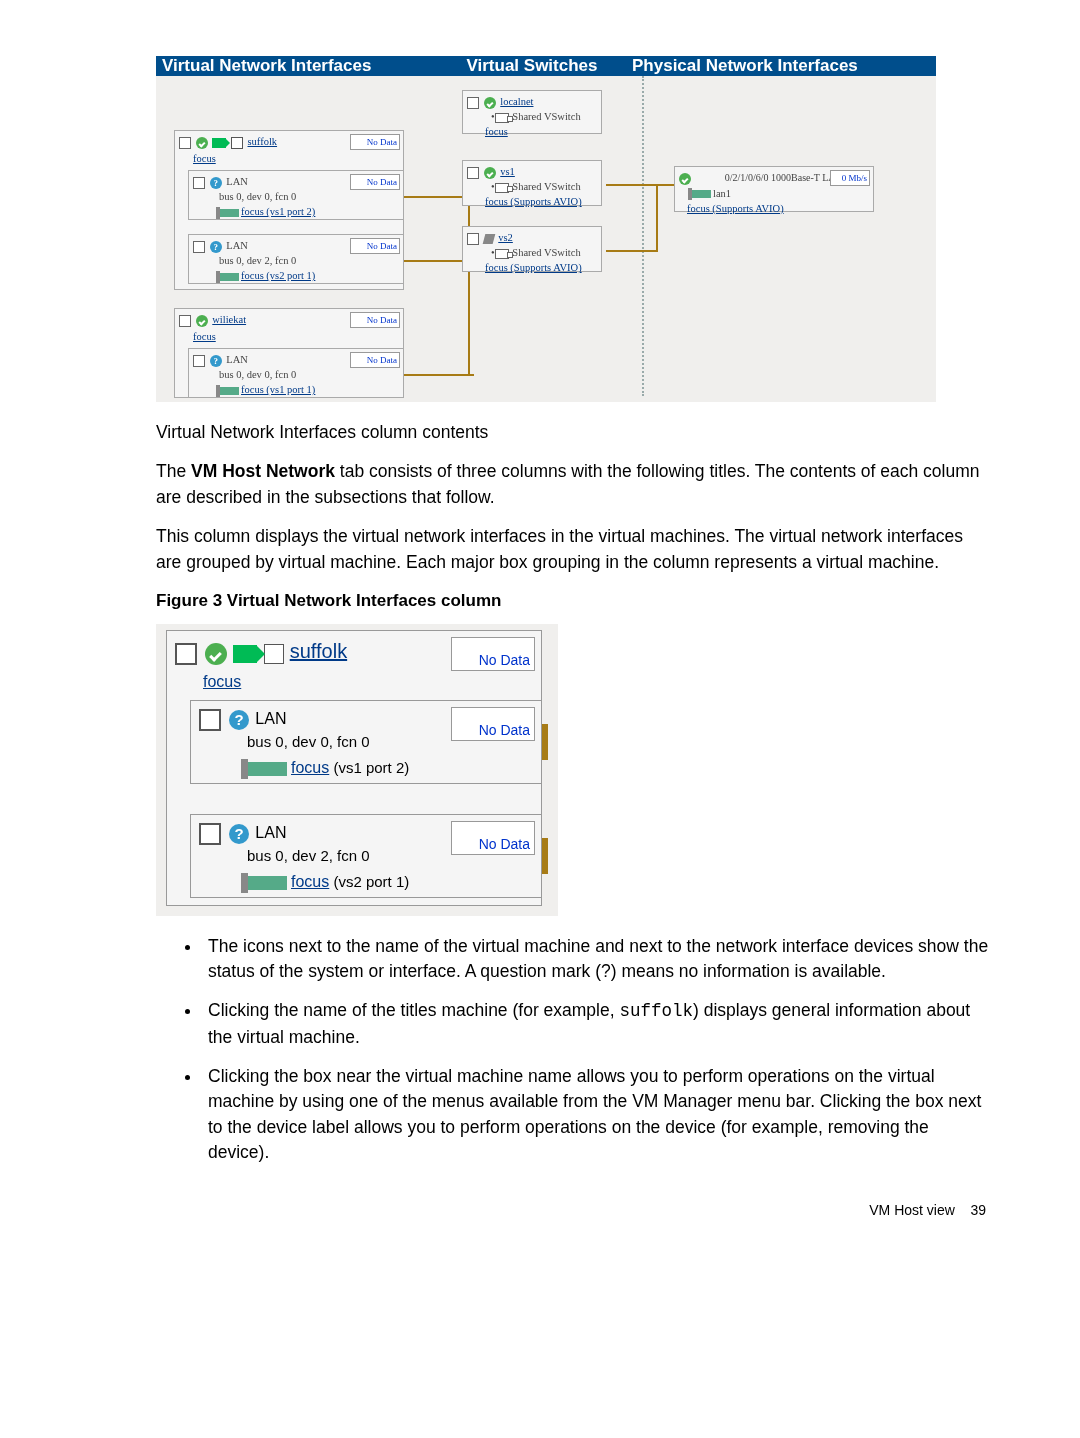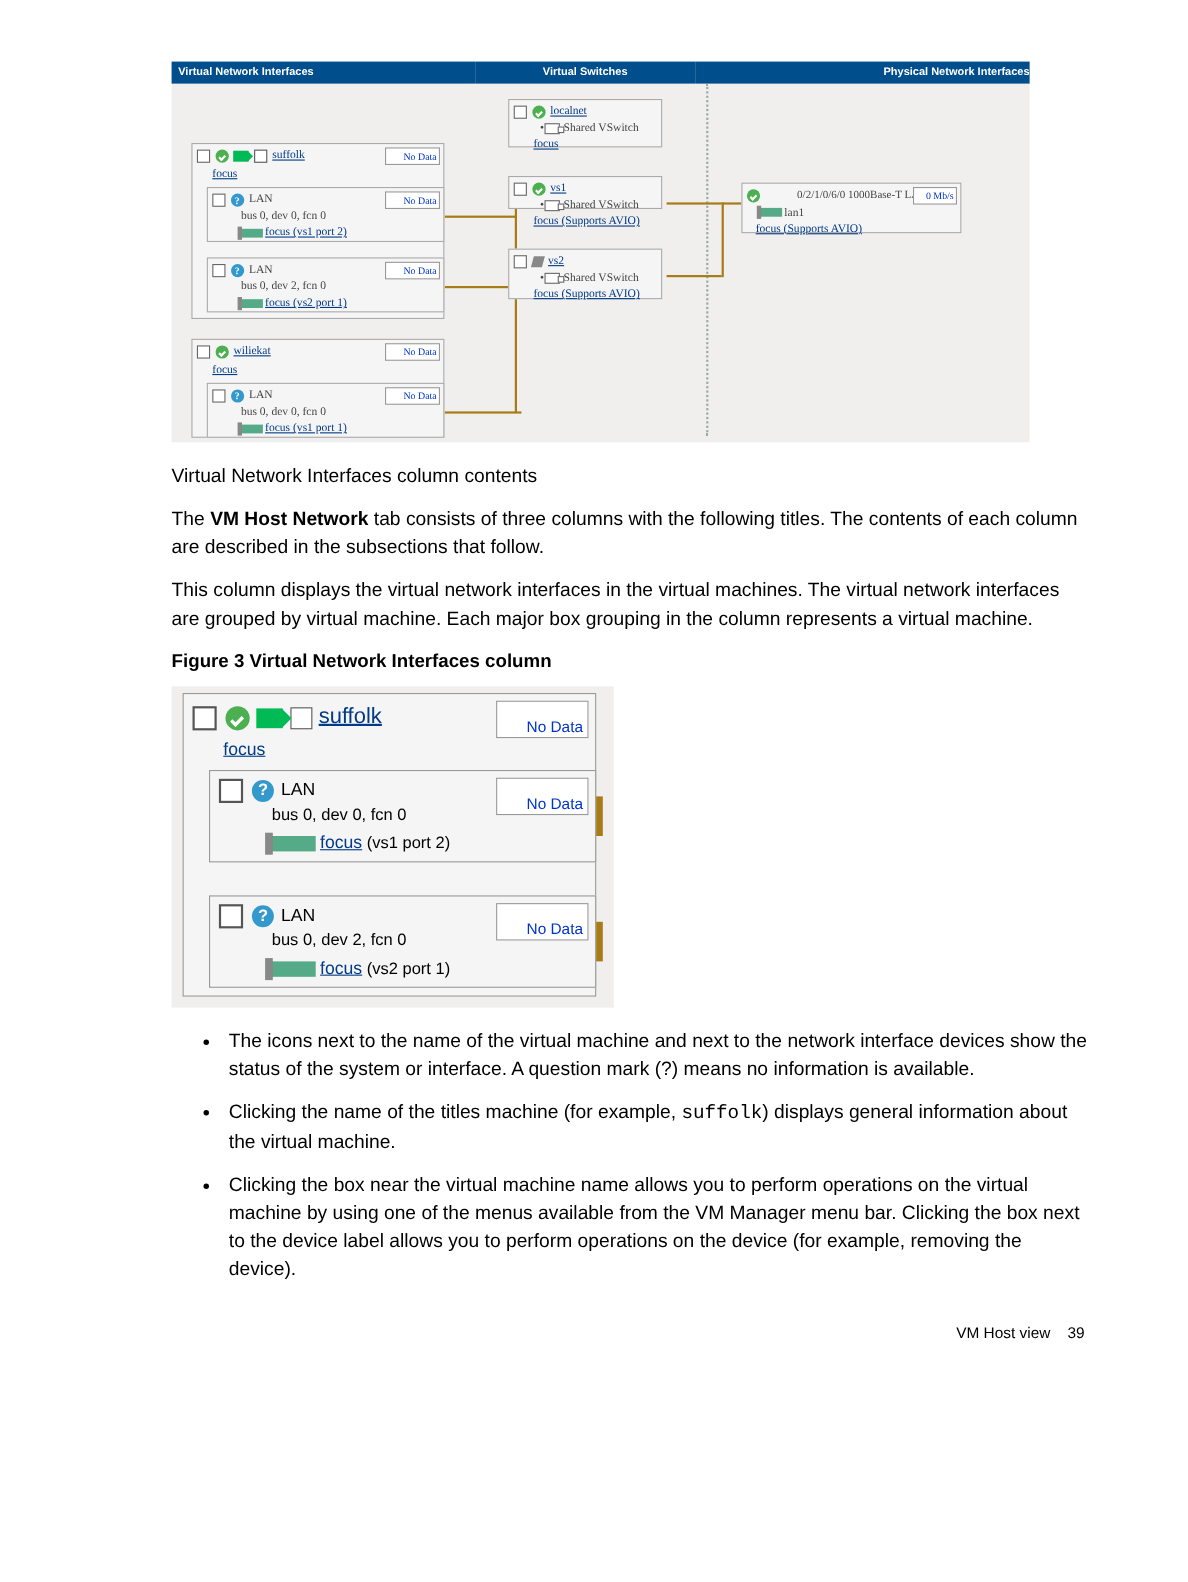--- a/index.html
+++ b/index.html
@@ -30,29 +30,29 @@
     height: 346px;
     background: #f0efed;
     position: relative;
     font-size: 10.5px;
     color: #444;
   }
   .hdrbar {
     background: #004e8c;
     color: #fff;
     font-weight: bold;
-    font-size: 10px;
+    font-size: 17px;
     height: 20px;
     line-height: 20px;
     position: absolute;
     top: 0;
   }
   .hdrbar.h1 { left: 0; width: 276px; text-align: left; padding-left: 6px; box-sizing: border-box;}
   .hdrbar.h2 { left: 276px; width: 200px; text-align: center;}
-  .hdrbar.h3 { left: 476px; width: 304px; text-align: right;}
+  .hdrbar.h3 { left: 476px; width: 304px; text-align: left;}
   .vsep {
     position: absolute;
     top: 20px;
     width: 0;
     height: 320px;
     border-left: 2px dotted #9aa;
   }
   .vsep.s1 { left: 486px; }
 
   .card {
@@ -213,21 +213,21 @@
         <div style="margin-left:26px;"><span class="nic-ico"></span><span class="lnk">focus (vs1 port 1)</span></div>
       </div>
 
       <div class="card" style="left:306px;top:34px;width:140px;height:44px;">
         <span class="chk"></span>
         <span class="ok-ico"></span>
         <span class="lnk">localnet</span>
         <div style="margin-left:24px;">•<span class="sw-ico"></span> <span>Shared VSwitch</span></div>
         <div style="margin-left:18px;"><span class="lnk">focus</span></div>
       </div>
-      <div class="card" style="left:306px;top:104px;width:140px;height:30px;">
+      <div class="card" style="left:306px;top:104px;width:140px;height:46px;">
         <span class="chk"></span>
         <span class="ok-ico"></span>
         <span class="lnk">vs1</span>
         <div style="margin-left:24px;">•<span class="sw-ico"></span> <span>Shared VSwitch</span></div>
         <div style="margin-left:18px;"><span class="lnk">focus (Supports AVIO)</span></div>
       </div>
       <div class="card" style="left:306px;top:170px;width:140px;height:46px;">
         <span class="chk"></span>
         <span class="halt-ico"></span>
         <span class="lnk">vs2</span>

